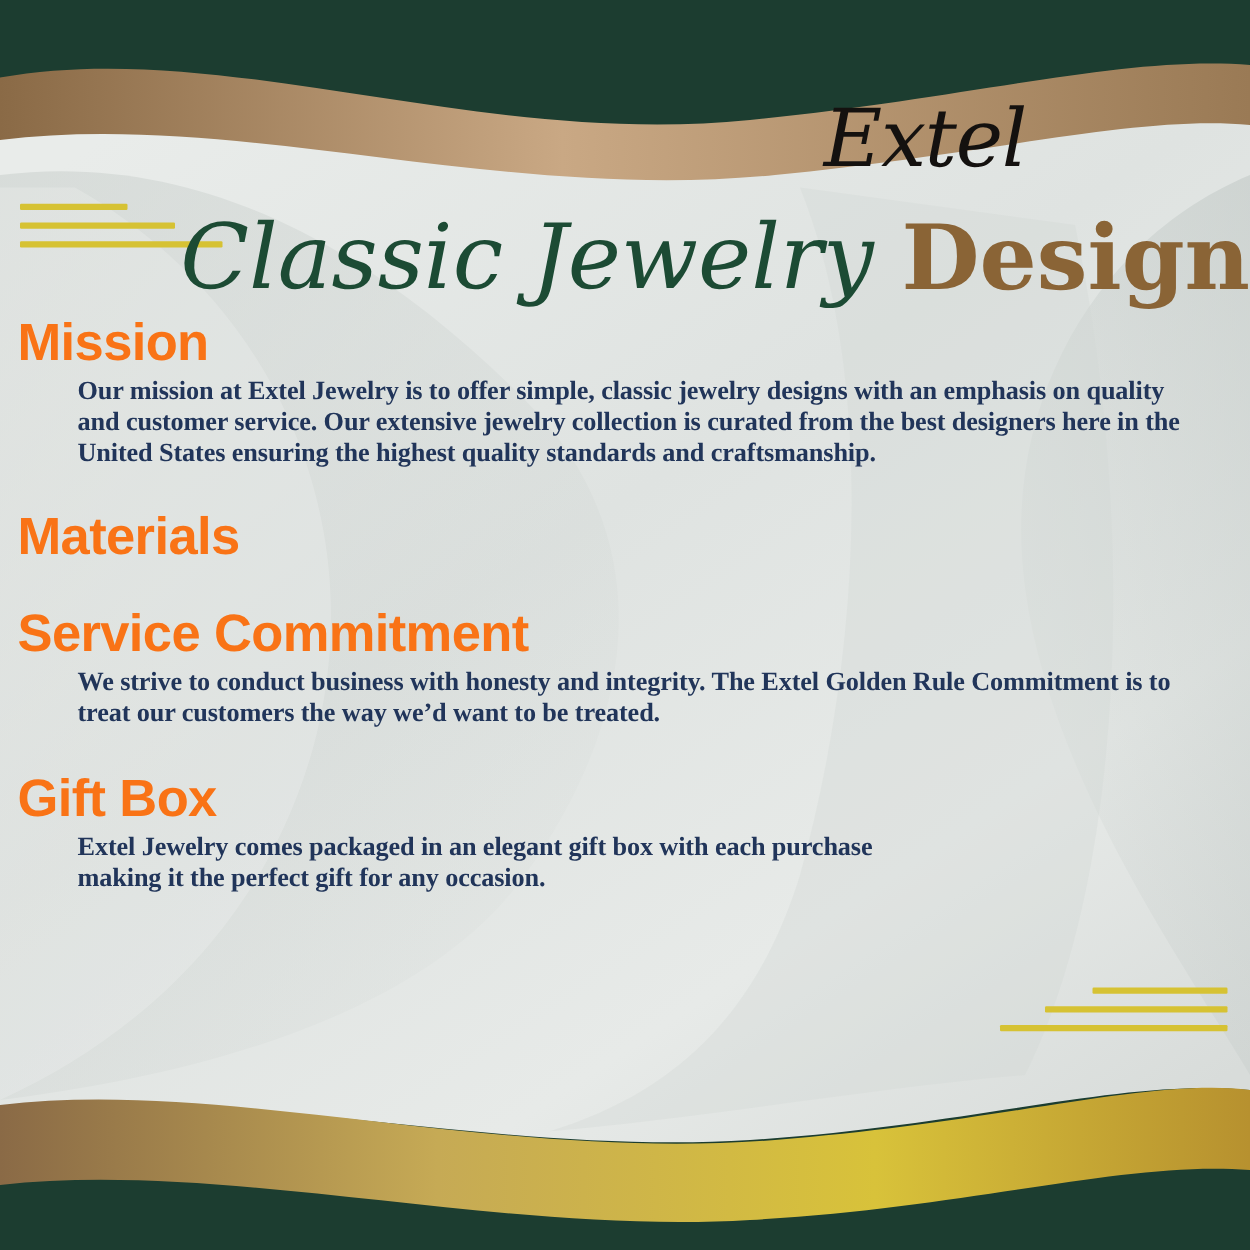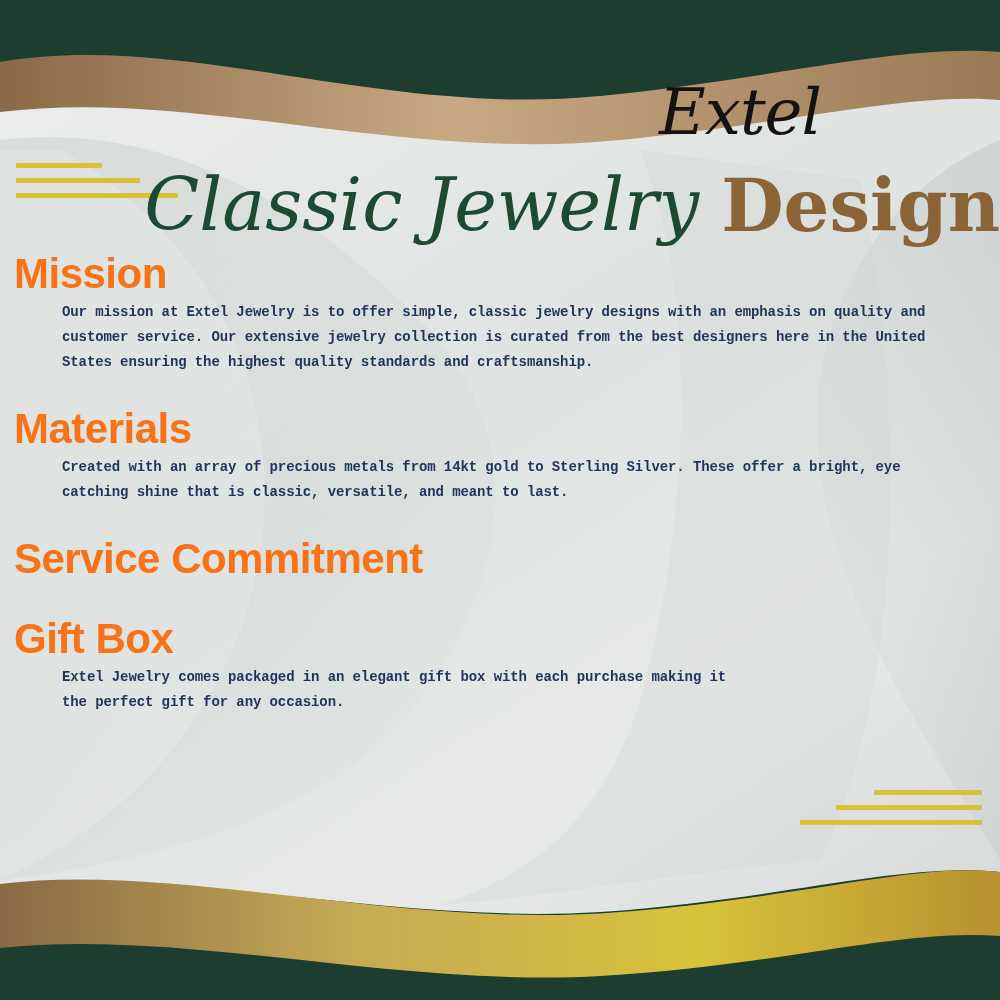--- a/index.html
+++ b/index.html
@@ -68,23 +68,23 @@
   .section{margin-bottom:4px;}
   .sec-head{
     font-family:"Liberation Sans", sans-serif;
     font-weight:bold;
     font-size:42px;
     color:#f97316;
     margin:0 0 2px 14px;
     letter-spacing:-0.5px;
   }
   .sec-body{
-    font-family:Liberation Mono, monospace;
+    font-family:Liberation Serif, serif;
     font-weight:bold;
-    font-size:14px;
+    font-size:21px;
     line-height:25px;
     color:#21355a;
     margin:0 34px 0 62px;
     letter-spacing:-0.1px;
   }
   .s-mission{margin-top:0;}
   .s-materials{margin-top:30px;}
   .s-service{margin-top:30px;}
   .s-gift{margin-top:32px;}
   .s-gift .sec-body{margin-right:250px;}
@@ -157,25 +157,25 @@
 
   <div class="content">
 
     <div class="section s-mission">
       <h2 class="sec-head">Mission</h2>
       <p class="sec-body">Our mission at Extel Jewelry is to offer simple, classic jewelry designs with an emphasis on quality and customer service. Our extensive jewelry collection is curated from the best designers here in the United States ensuring the highest quality standards and craftsmanship.</p>
     </div>
 
     <div class="section s-materials">
       <h2 class="sec-head">Materials</h2>
-      <p class="sec-body">Created with an array of precious metals from 14kt gold to Sterling Silver. These offer a bright, eye catching shine that is classic, versatile, and meant to last.</p>
     </div>
 
     <div class="section s-service">
       <h2 class="sec-head">Service Commitment</h2>
+      <p class="sec-body">We strive to conduct business with honesty and integrity. The Extel Golden Rule Commitment is to treat our customers the way we’d want to be treated.</p>
     </div>
 
     <div class="section s-gift">
       <h2 class="sec-head">Gift Box</h2>
       <p class="sec-body">Extel Jewelry comes packaged in an elegant gift box with each purchase making it the perfect gift for any occasion.</p>
     </div>
 
   </div>
 </div>
 

